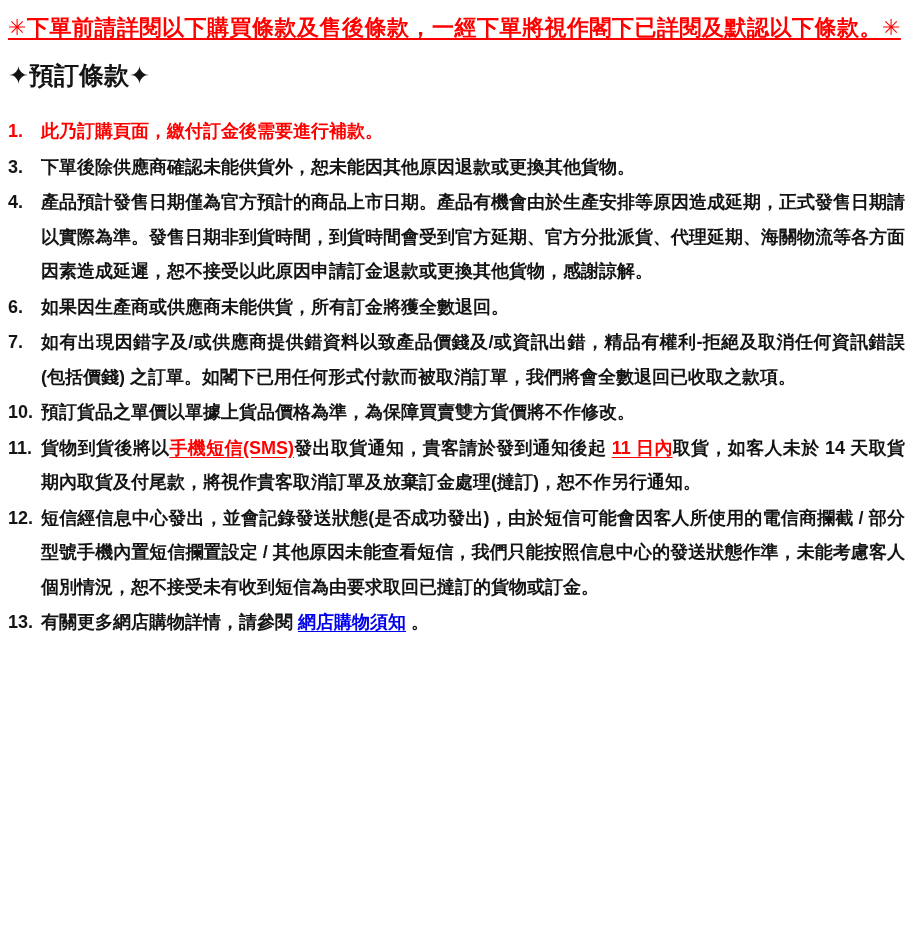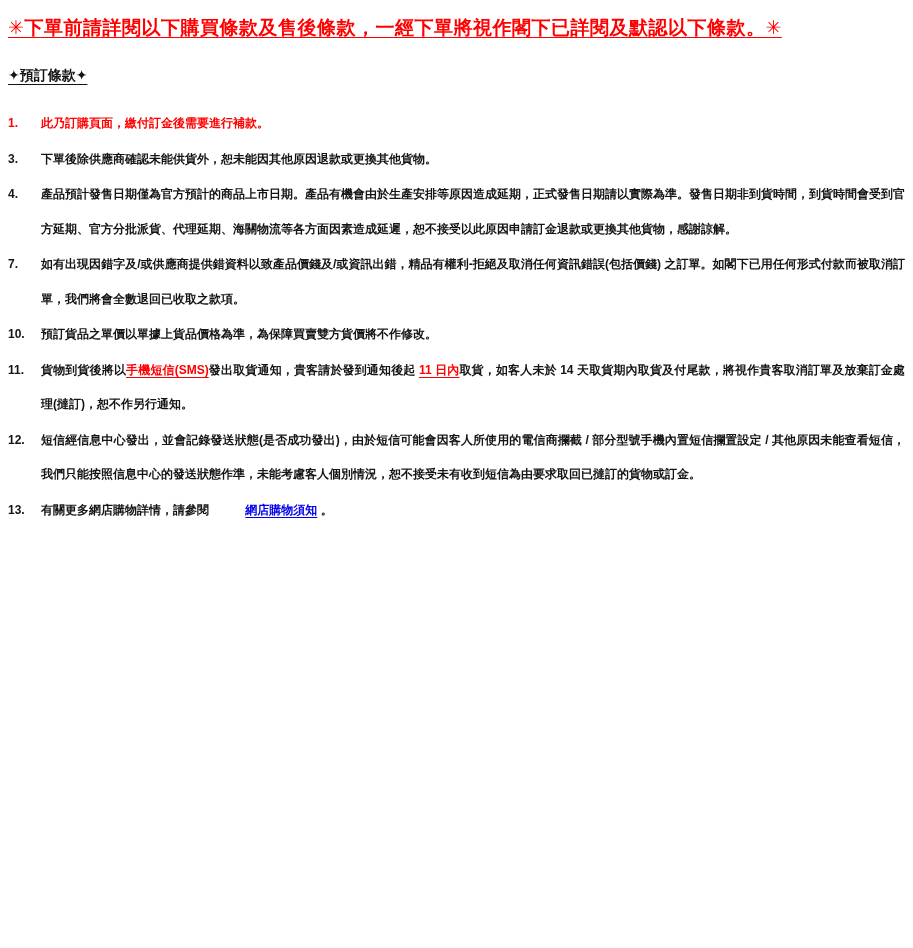--- a/index.html
+++ b/index.html
@@ -14,41 +14,40 @@
     background:#ffffff;
     box-sizing:border-box;
     padding:14px 8px 10px 8px;
     font-family:"Liberation Sans","DejaVu Sans",sans-serif;
     font-weight:bold;
     color:var(--ink);
     -webkit-font-smoothing:antialiased;
   }
   .banner{
     color:var(--red);
-    font-size:19px;
+    font-size:22px;
     line-height:28px;
     text-decoration:underline;
     text-underline-offset:3px;
     margin:0;
     letter-spacing:0.5px;
   }
   .section-title{
     display:inline-block;
-    font-size:14px;
+    font-size:25px;
     line-height:26px;
     color:var(--ink);
-    text-decoration:underline;
     text-underline-offset:4px;
-    margin:20px 0 2px 0;
+    margin:20px 0 10px 0;
   }
   ol.terms{
     list-style:none;
     margin:16px 0 0 0;
     padding:0;
-    font-size:12px;
+    font-size:18px;
     line-height:34.5px;
     text-align:justify;
   }
   ol.terms li{
     position:relative;
     padding-left:33px;
     margin:0 0 1px 0;
   }
   ol.terms li::before{
     content:attr(data-num);
@@ -63,36 +62,36 @@
   .seg-red-underline{
     color:var(--red);
     text-decoration:underline;
     text-underline-offset:3px;
   }
   a.seg-link{
     color:var(--link);
     text-decoration:underline;
     text-underline-offset:3px;
     cursor:pointer;
-    margin-left:33px;
   }
 </style>
 </head>
 <body>
 
 
 
 <div class="banner">✳下單前請詳閱以下購買條款及售後條款，一經下單將視作閣下已詳閱及默認以下條款。✳</div>
 
 <div class="section-title">✦預訂條款✦</div>
 
 <ol class="terms">
     <li data-num="1." class="red-item"><span class="seg-red">此乃訂購頁面，繳付訂金後需要進行補款。</span></li>
     <li data-num="3."><span class="seg-normal">下單後除供應商確認未能供貨外，恕未能因其他原因退款或更換其他貨物。</span></li>
     <li data-num="4."><span class="seg-normal">產品預計發售日期僅為官方預計的商品上市日期。產品有機會由於生產安排等原因造成延期，正式發售日期請以實際為準。發售日期非到貨時間，到貨時間會受到官方延期、官方分批派貨、代理延期、海關物流等各方面因素造成延遲，恕不接受以此原因申請訂金退款或更換其他貨物，感謝諒解。</span></li>
+    <li data-num="6."><span class="seg-normal">如果因生產商或供應商未能供貨，所有訂金將獲全數退回。</span></li>
     <li data-num="7."><span class="seg-normal">如有出現因錯字及/或供應商提供錯資料以致產品價錢及/或資訊出錯，精品有權利-拒絕及取消任何資訊錯誤(包括價錢) 之訂單。如閣下已用任何形式付款而被取消訂單，我們將會全數退回已收取之款項。</span></li>
     <li data-num="10."><span class="seg-normal">預訂貨品之單價以單據上貨品價格為準，為保障買賣雙方貨價將不作修改。</span></li>
     <li data-num="11."><span class="seg-normal">貨物到貨後將以</span><span class="seg-red-underline">手機短信(SMS)</span><span class="seg-normal">發出取貨通知，貴客請於發到通知後起 </span><span class="seg-red-underline">11 日內</span><span class="seg-normal">取貨，如客人未於 14 天取貨期內取貨及付尾款，將視作貴客取消訂單及放棄訂金處理(撻訂)，恕不作另行通知。</span></li>
     <li data-num="12."><span class="seg-normal">短信經信息中心發出，並會記錄發送狀態(是否成功發出)，由於短信可能會因客人所使用的電信商攔截 / 部分型號手機內置短信攔置設定 / 其他原因未能查看短信，我們只能按照信息中心的發送狀態作準，未能考慮客人個別情況，恕不接受未有收到短信為由要求取回已撻訂的貨物或訂金。</span></li>
     <li data-num="13."><span class="seg-normal">有關更多網店購物詳情，請參閱 </span><a class="seg-link" href="#">網店購物須知</a><span class="seg-normal"> 。</span></li>
   </ol>
 
 
 
 

